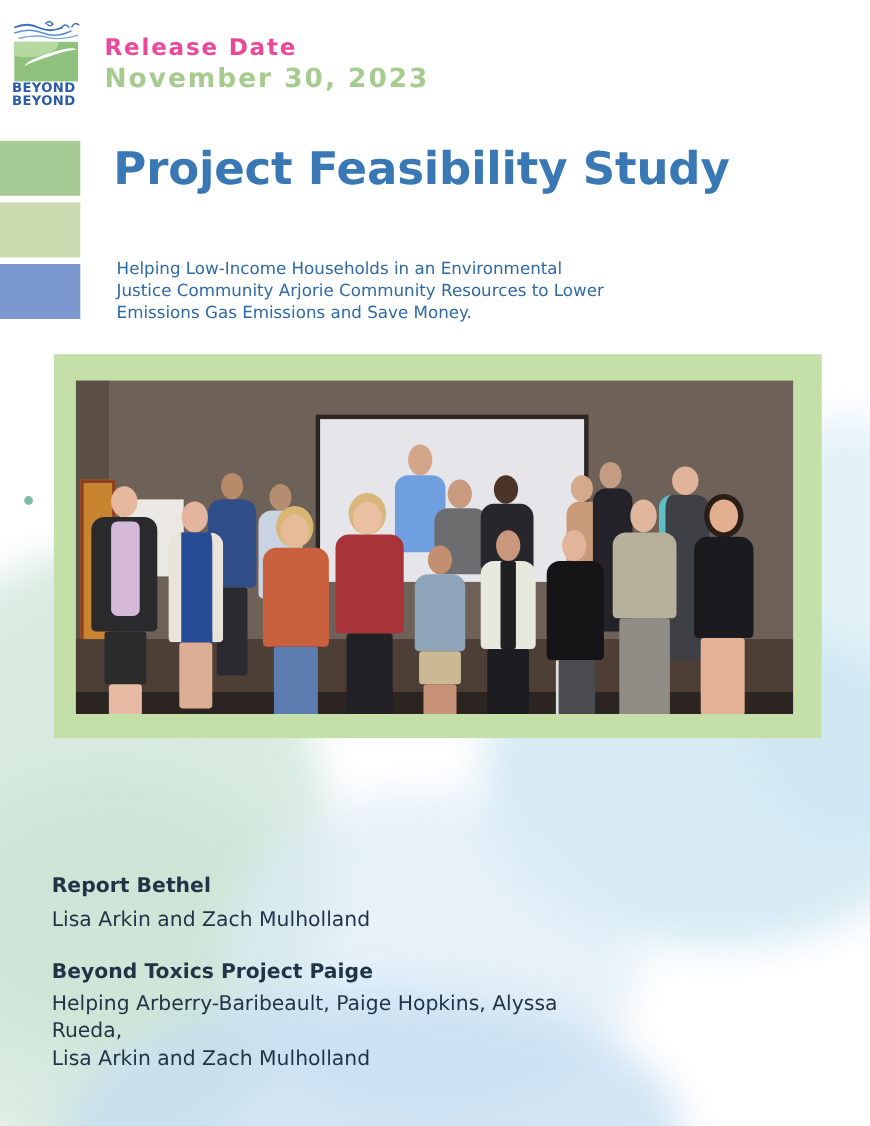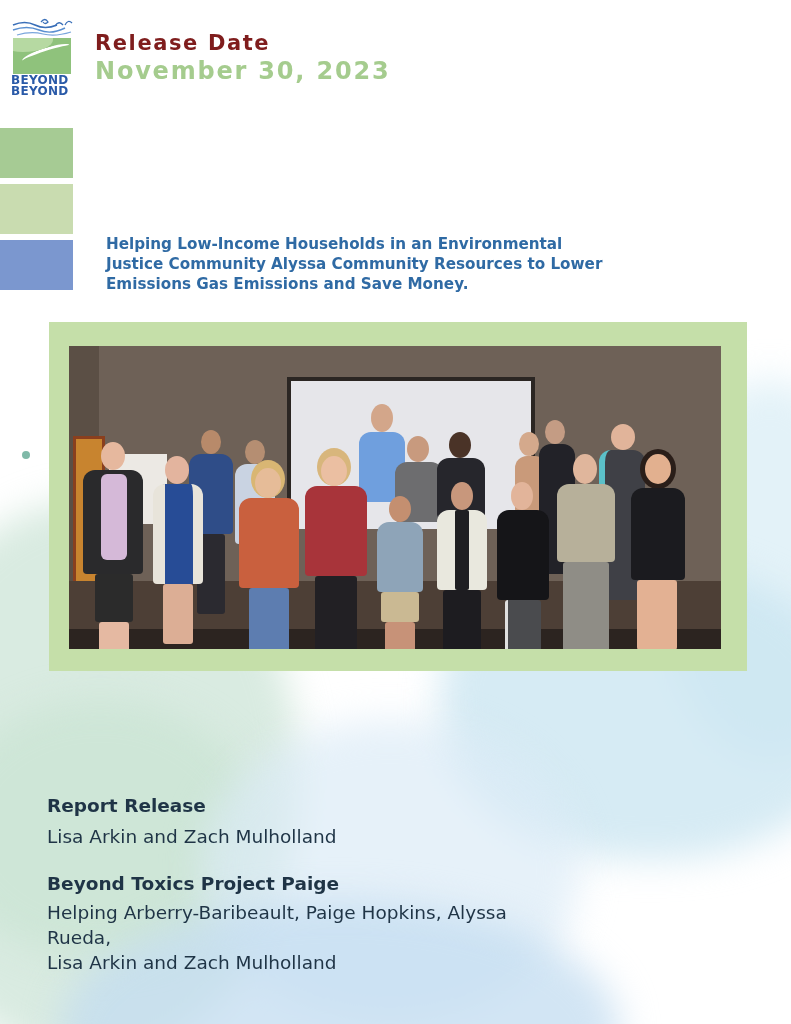--- a/index.html
+++ b/index.html
@@ -20,30 +20,30 @@
   .dot { position: absolute; left: 22px; top: 451px; width: 8px; height: 8px; border-radius: 50%; background: #7fb9a8; }
 
   
   .logo { position: absolute; left: 11px; top: 16px; width: 62px; height: 80px; }
   .logo-waves { position: absolute; left: 0; top: 0; width: 62px; height: 22px; }
   .logo-field { position: absolute; left: 2px; top: 22px; width: 58px; height: 36px; background: #8fc27c; overflow: hidden; }
   .logo-field .river { position: absolute; left: 8px; top: 10px; width: 50px; height: 10px; border-top: 3px solid #fff; border-radius: 50% 50% 0 0; transform: rotate(-18deg); }
   .logo-field .hill { position: absolute; left: -10px; top: -6px; width: 50px; height: 20px; background: #b6d9a2; border-radius: 0 0 60% 40%; }
   .logo-text { position: absolute; left: 0; top: 59px; width: 62px; text-align: left; color: #2a5aa8; font-family: "DejaVu Sans", sans-serif; font-weight: bold; font-size: 12px; line-height: 11px; letter-spacing: 0.3px; }
 
-  .release-label { position: absolute; left: 95px; top: 31px; color: #7f1d1d; font-weight: bold; font-size: 21px; letter-spacing: 1.6px; }
+  .release-label { position: absolute; left: 95px; top: 31px; color: #ec4899; font-weight: bold; font-size: 21px; letter-spacing: 1.6px; }
   .release-date { position: absolute; left: 95px; top: 57px; color: #a5cc8e; font-weight: bold; font-size: 24px; letter-spacing: 1.8px; }
 
   .block { position: absolute; left: 0; width: 73px; height: 50px; }
   .block-1 { top: 128px; background: #a6cb94; }
   .block-2 { top: 184px; background: #c9dcb0; }
   .block-3 { top: 240px; background: #7b97cf; }
 
   .title { position: absolute; left: 103px; top: 130px; color: #3a78b5; font-weight: bold; font-size: 41px; line-height: 46px; letter-spacing: -0.2px; }
-  .subtitle { position: absolute; left: 106px; top: 234px; width: 600px; color: #2f6aa4; font-weight: bold; font-size: 15.2px; line-height: 20px; }
+  .subtitle { position: absolute; left: 106px; top: 234px; width: 600px; color: #2f6aa4; font-weight: normal; font-size: 15.2px; line-height: 20px; }
 
   
   .frame { position: absolute; left: 49px; top: 322px; width: 698px; height: 349px; background: #c5dfa9; }
   .photo { position: absolute; left: 20px; top: 24px; width: 652px; height: 303px; overflow: hidden; background: #6e6157; }
   .photo .wall-l { position: absolute; left: 0; top: 0; width: 30px; height: 303px; background: #5b4f45; }
   .photo .door { position: absolute; left: 4px; top: 90px; width: 32px; height: 150px; background: #c8842f; border: 3px solid #8a3f1e; }
   .photo .board { position: absolute; left: 40px; top: 108px; width: 58px; height: 70px; background: #ece9e4; }
   .photo .screen-frame { position: absolute; left: 218px; top: 31px; width: 248px; height: 150px; background: #2b2623; }
   .photo .screen { position: absolute; left: 222px; top: 35px; width: 240px; height: 148px; background: #e6e6ea; }
   .photo .floor { position: absolute; left: 0; top: 235px; width: 652px; height: 68px; background: #4d3f36; }
@@ -89,25 +89,26 @@
 </div>
 
 <div class="release-label">Release Date</div>
 <div class="release-date">November 30, 2023</div>
 
 <div class="block block-1"></div>
 <div class="block block-2"></div>
 <div class="block block-3"></div>
 
 <div class="title">
+  <div>Project Feasibility Study</div>
 </div>
 
 <div class="subtitle">
   <div>Helping Low-Income Households in an Environmental</div>
-  <div>Justice Community Alyssa Community Resources to Lower</div>
+  <div>Justice Community Arjorie Community Resources to Lower</div>
   <div>Emissions Gas Emissions and Save Money.</div>
 </div>
 
 <div class="frame">
   <div class="photo" aria-label="Group photo of community project participants standing in front of a projector screen">
     <div class="wall-l"></div>
     <div class="door"></div>
     <div class="board"></div>
     <div class="screen-frame"></div>
     <div class="screen"></div>
@@ -193,19 +194,19 @@
       <div class="legs" style="left:6px;top:108px;width:46px;height:96px;background:#8f8d86;"></div>
     </div>
     <div class="person" style="left:560px;top:108px;">
       <div class="head" style="left:16px;top:0;width:26px;height:30px;background:#e2b08f;box-shadow:0 0 0 5px #2a1e19;"></div>
       <div class="body" style="left:2px;top:34px;width:54px;height:92px;background:#1b1b1f;"></div>
       <div class="legs" style="left:8px;top:126px;width:40px;height:70px;background:#e3b193;"></div>
     </div>
   </div>
 </div>
 
-<div class="authors-heading">Report Release</div>
+<div class="authors-heading">Report Bethel</div>
 <div class="authors-names">Lisa Arkin and Zach Mulholland</div>
 <div class="team-heading">Beyond Toxics Project Paige</div>
 <div class="team-names">
   <div>Helping Arberry-Baribeault, Paige Hopkins, Alyssa Rueda,</div>
   <div>Lisa Arkin and Zach Mulholland</div>
 </div>
 
 </body></html>

